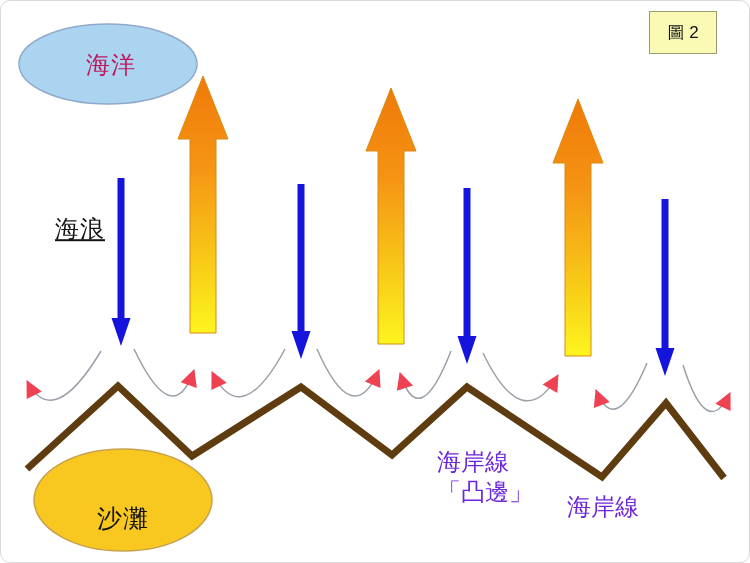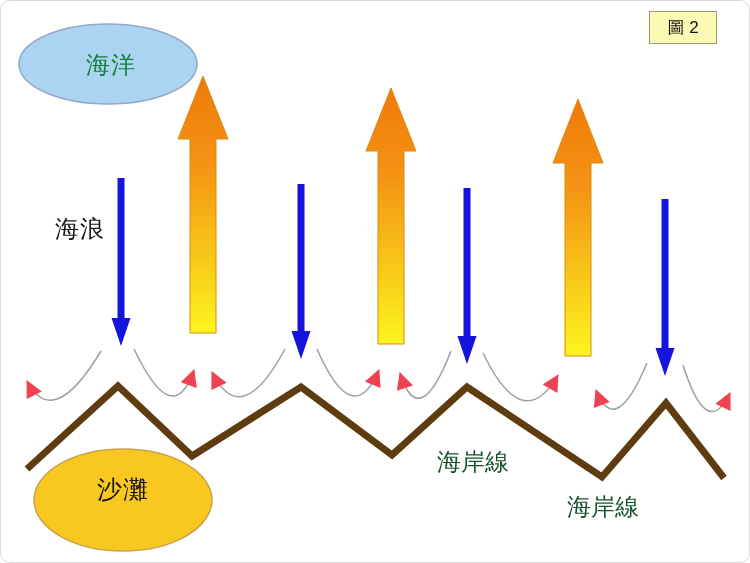--- a/index.html
+++ b/index.html
@@ -6,30 +6,30 @@
   .stage{
     position:relative;width:750px;height:563px;background:#ffffff;
     border:1px solid #d9d9d9;border-radius:10px;box-sizing:border-box;
     overflow:hidden;font-family:"Liberation Sans","DejaVu Sans",sans-serif;
   }
   .stage svg{position:absolute;left:0;top:0;}
   .lbl{
     position:absolute;color:#1a1a1a;white-space:nowrap;
     transform:translate(-50%,-50%);text-align:center;line-height:1.15;
   }
-  .lbl-ocean{font-size:24px;color:#15803d;letter-spacing:1px;}
+  .lbl-ocean{font-size:24px;color:#be185d;letter-spacing:1px;}
   .lbl-rip{font-size:25px;color:#141414;letter-spacing:1px;}
   .lbl-wave{font-size:24px;color:#141414;letter-spacing:1px;}
   .lbl-beach{font-size:25px;color:#141414;letter-spacing:1px;}
   .lbl-block{
-    position:absolute;color:#14532d;font-size:24px;line-height:30px;
+    position:absolute;color:#6d28d9;font-size:24px;line-height:30px;
     text-align:left;white-space:nowrap;
   }
   .figure-box{
-    position:absolute;left:648px;top:10px;width:68px;height:33px;
+    position:absolute;left:648px;top:10px;width:68px;height:43px;
     background:#fafab4;border:1px solid #9b9b72;box-sizing:border-box;
     display:flex;align-items:center;justify-content:center;
     font-size:17px;color:#111111;
   }
 </style>
 </head>
 <body>
 
 <div class="stage">
 
@@ -76,26 +76,27 @@
       <polygon points="1,0 -16,8.5 -16,-8.5" transform="translate(595,389) rotate(-111)"></polygon>
       <polygon points="1,0 -16,8.5 -16,-8.5" transform="translate(729,392) rotate(-64)"></polygon>
     </g>
 
     <polyline points="26,468 117,385 191,455 300,386 391,454 466,386 601,476 665,402 723,477" fill="none" stroke="#5e3c10" stroke-width="7" stroke-linejoin="miter" stroke-linecap="butt"></polyline>
   </svg>
 
   <div class="lbl lbl-ocean" style="left:110px;top:64px;">海洋</div>
 
 
-  <div class="lbl lbl-wave" style="left:79px;top:228px;">海浪</div>
+  <div class="lbl lbl-wave" style="left:79px;top:228px;text-decoration:underline;">海浪</div>
 
-  <div class="lbl lbl-beach" style="left:122px;top:489px;font-family:Liberation Serif, serif;">沙灘</div>
+  <div class="lbl lbl-beach" style="left:122px;top:517px;">沙灘</div>
 
   <div class="lbl-block" style="left:436px;top:446px;">
     <div>海岸線</div>
+    <div>「凸邊」</div>
   </div>
 
   <div class="lbl-block" style="left:566px;top:491px;">
     <div>海岸線</div>
   </div>
 
   <div class="figure-box">
     <span>圖 2</span>
   </div>
 

